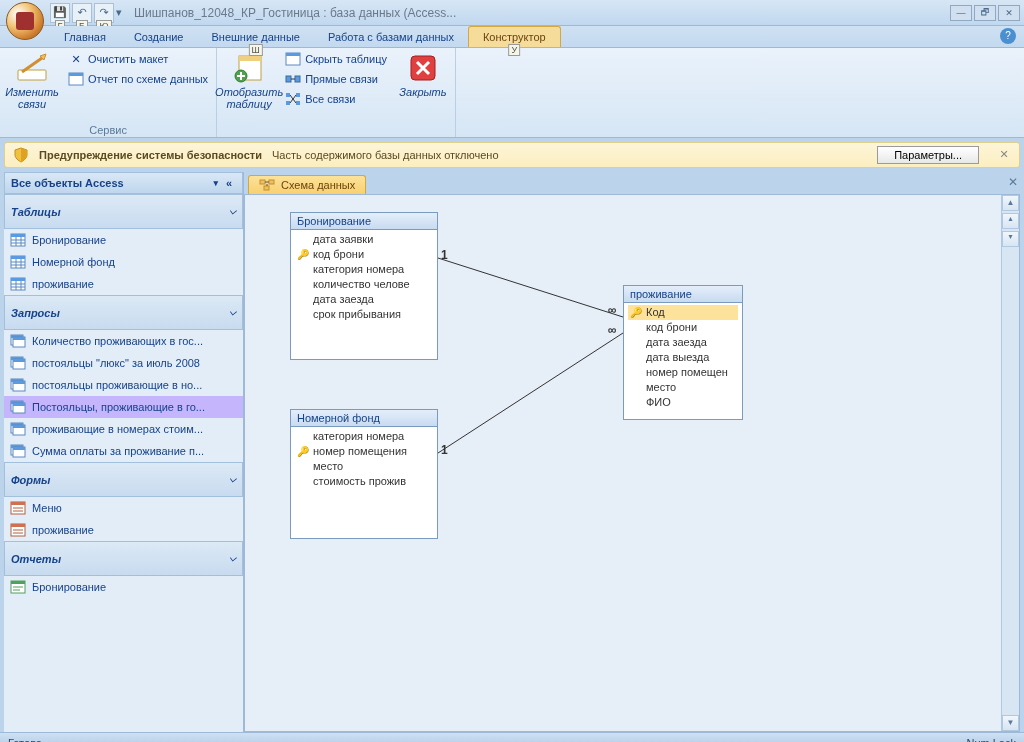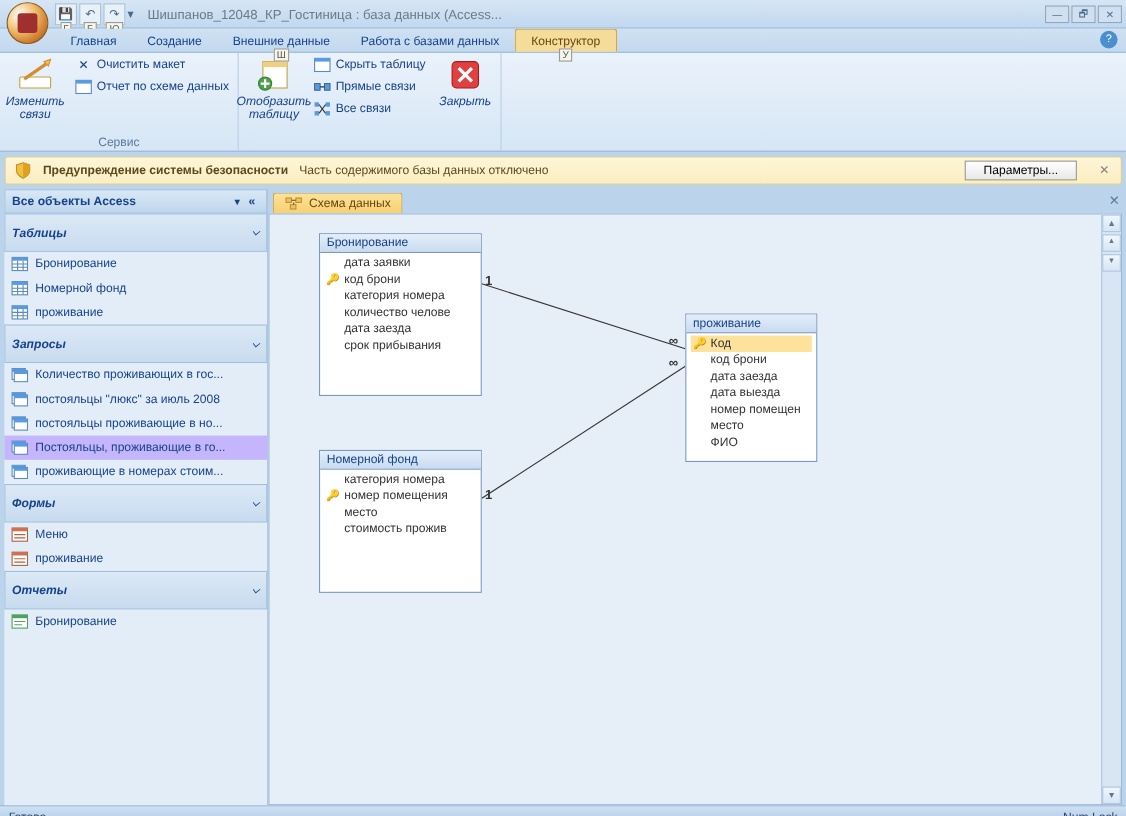--- a/index.html
+++ b/index.html
@@ -308,20 +308,29 @@
         </div>
         <div class="nav-item">
           <span class="nav-icon"><svg width="16" height="14">
               <rect x="1" y="1" width="12" height="10" fill="#fff" stroke="#5a8ac0"></rect>
               <rect x="1" y="1" width="12" height="3" fill="#5a9ae0"></rect>
               <rect x="3" y="3" width="12" height="10" fill="#fff" stroke="#5a8ac0"></rect>
               <rect x="3" y="3" width="12" height="3" fill="#5a9ae0"></rect>
             </svg></span>
           <span>проживающие в номерах стоим...</span>
         </div>
+        <div class="nav-item">
+          <span class="nav-icon"><svg width="16" height="14">
+              <rect x="1" y="1" width="12" height="10" fill="#fff" stroke="#5a8ac0"></rect>
+              <rect x="1" y="1" width="12" height="3" fill="#5a9ae0"></rect>
+              <rect x="3" y="3" width="12" height="10" fill="#fff" stroke="#5a8ac0"></rect>
+              <rect x="3" y="3" width="12" height="3" fill="#5a9ae0"></rect>
+            </svg></span>
+          <span>Сумма оплаты за проживание п...</span>
+        </div>
         <div class="nav-group-hdr">
           <span>Формы</span>
           <span class="chev">⌵</span>
         </div>
         <div class="nav-item">
           <span class="nav-icon"><svg width="16" height="14">
               <rect x="1" y="1" width="14" height="12" fill="#fff" stroke="#b06040"></rect>
               <rect x="1" y="1" width="14" height="3" fill="#d07050"></rect>
               <line x1="3" y1="7" x2="13" y2="7" stroke="#b06040"></line>
               <line x1="3" y1="10" x2="13" y2="10" stroke="#b06040"></line>

